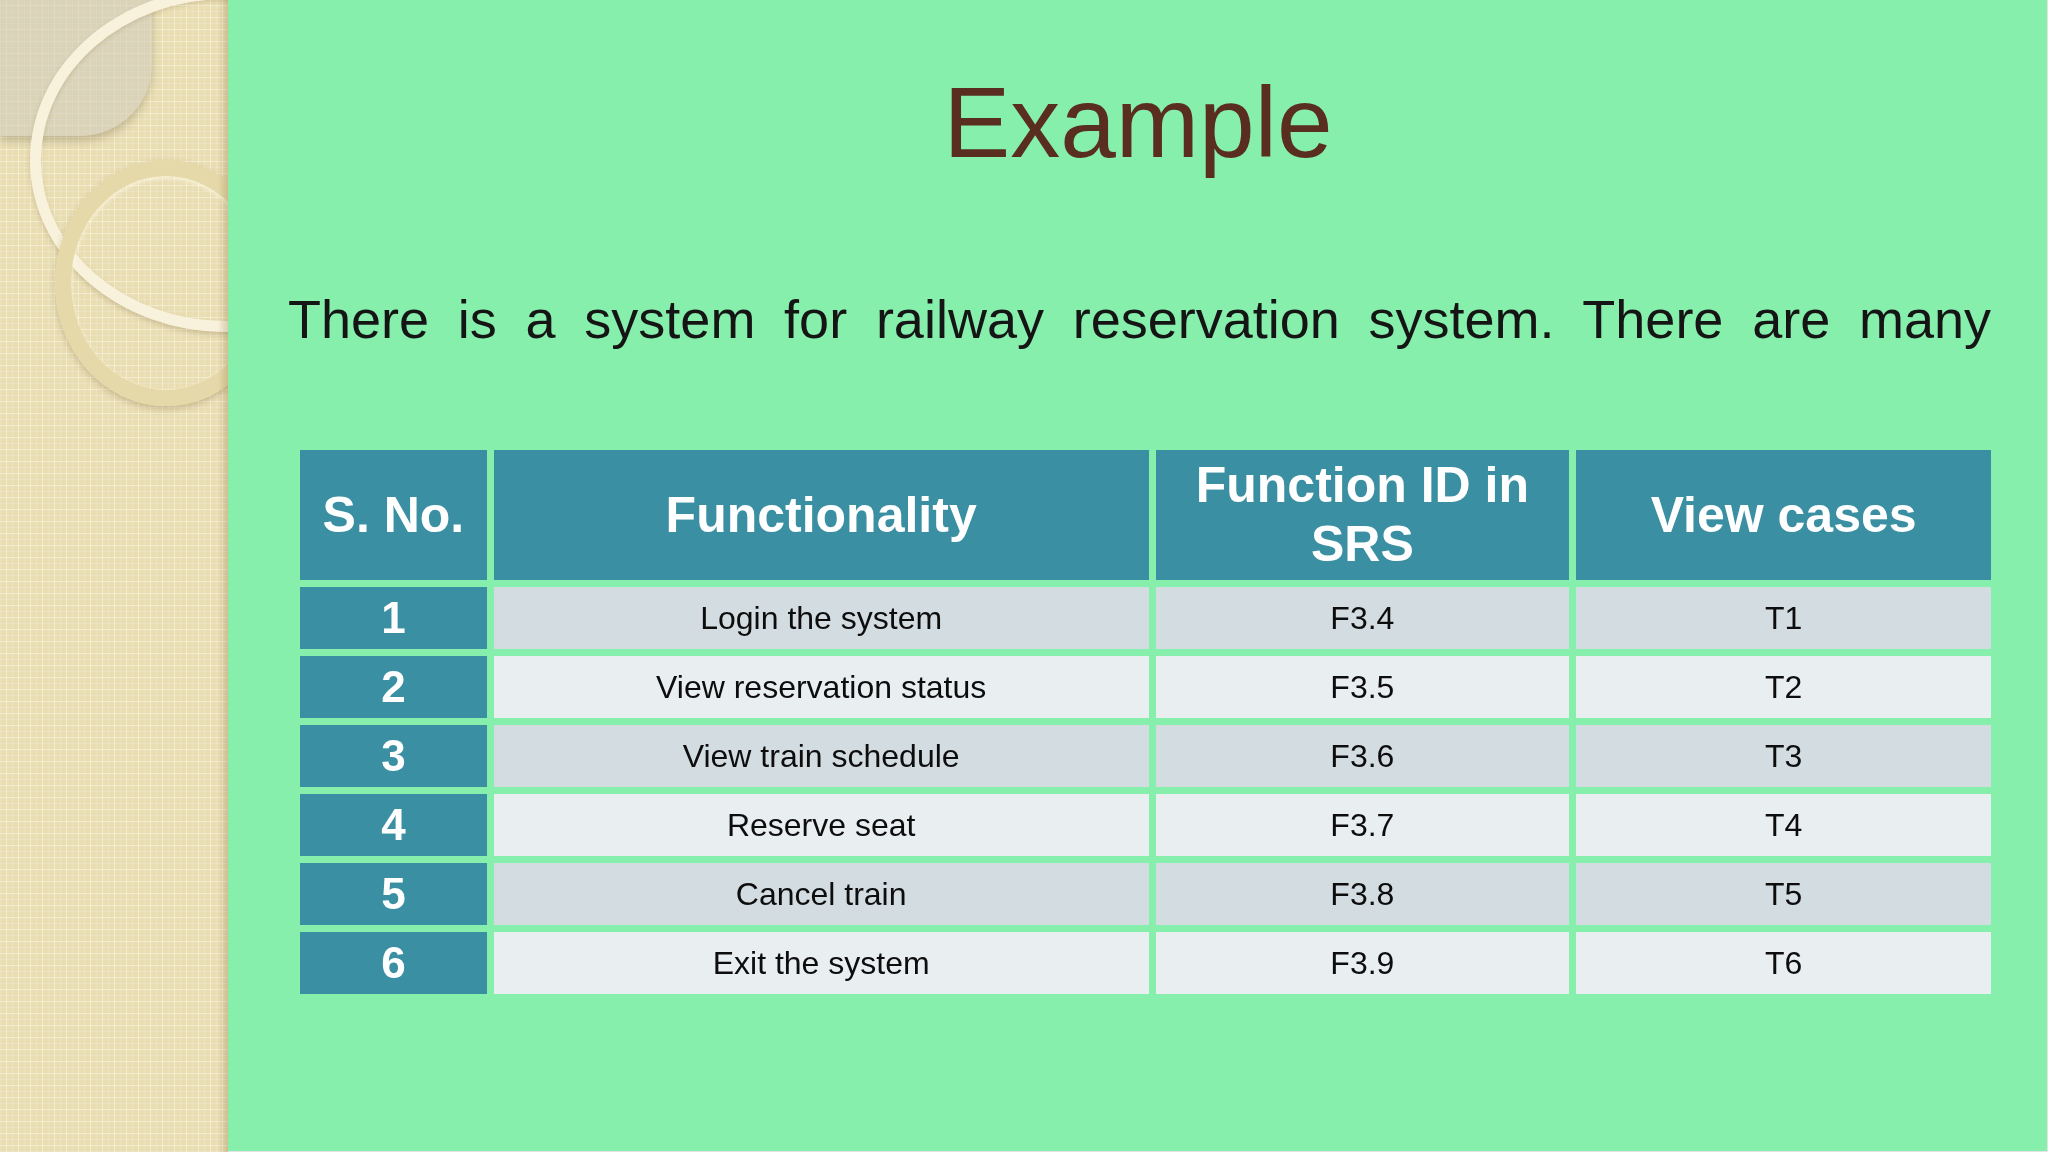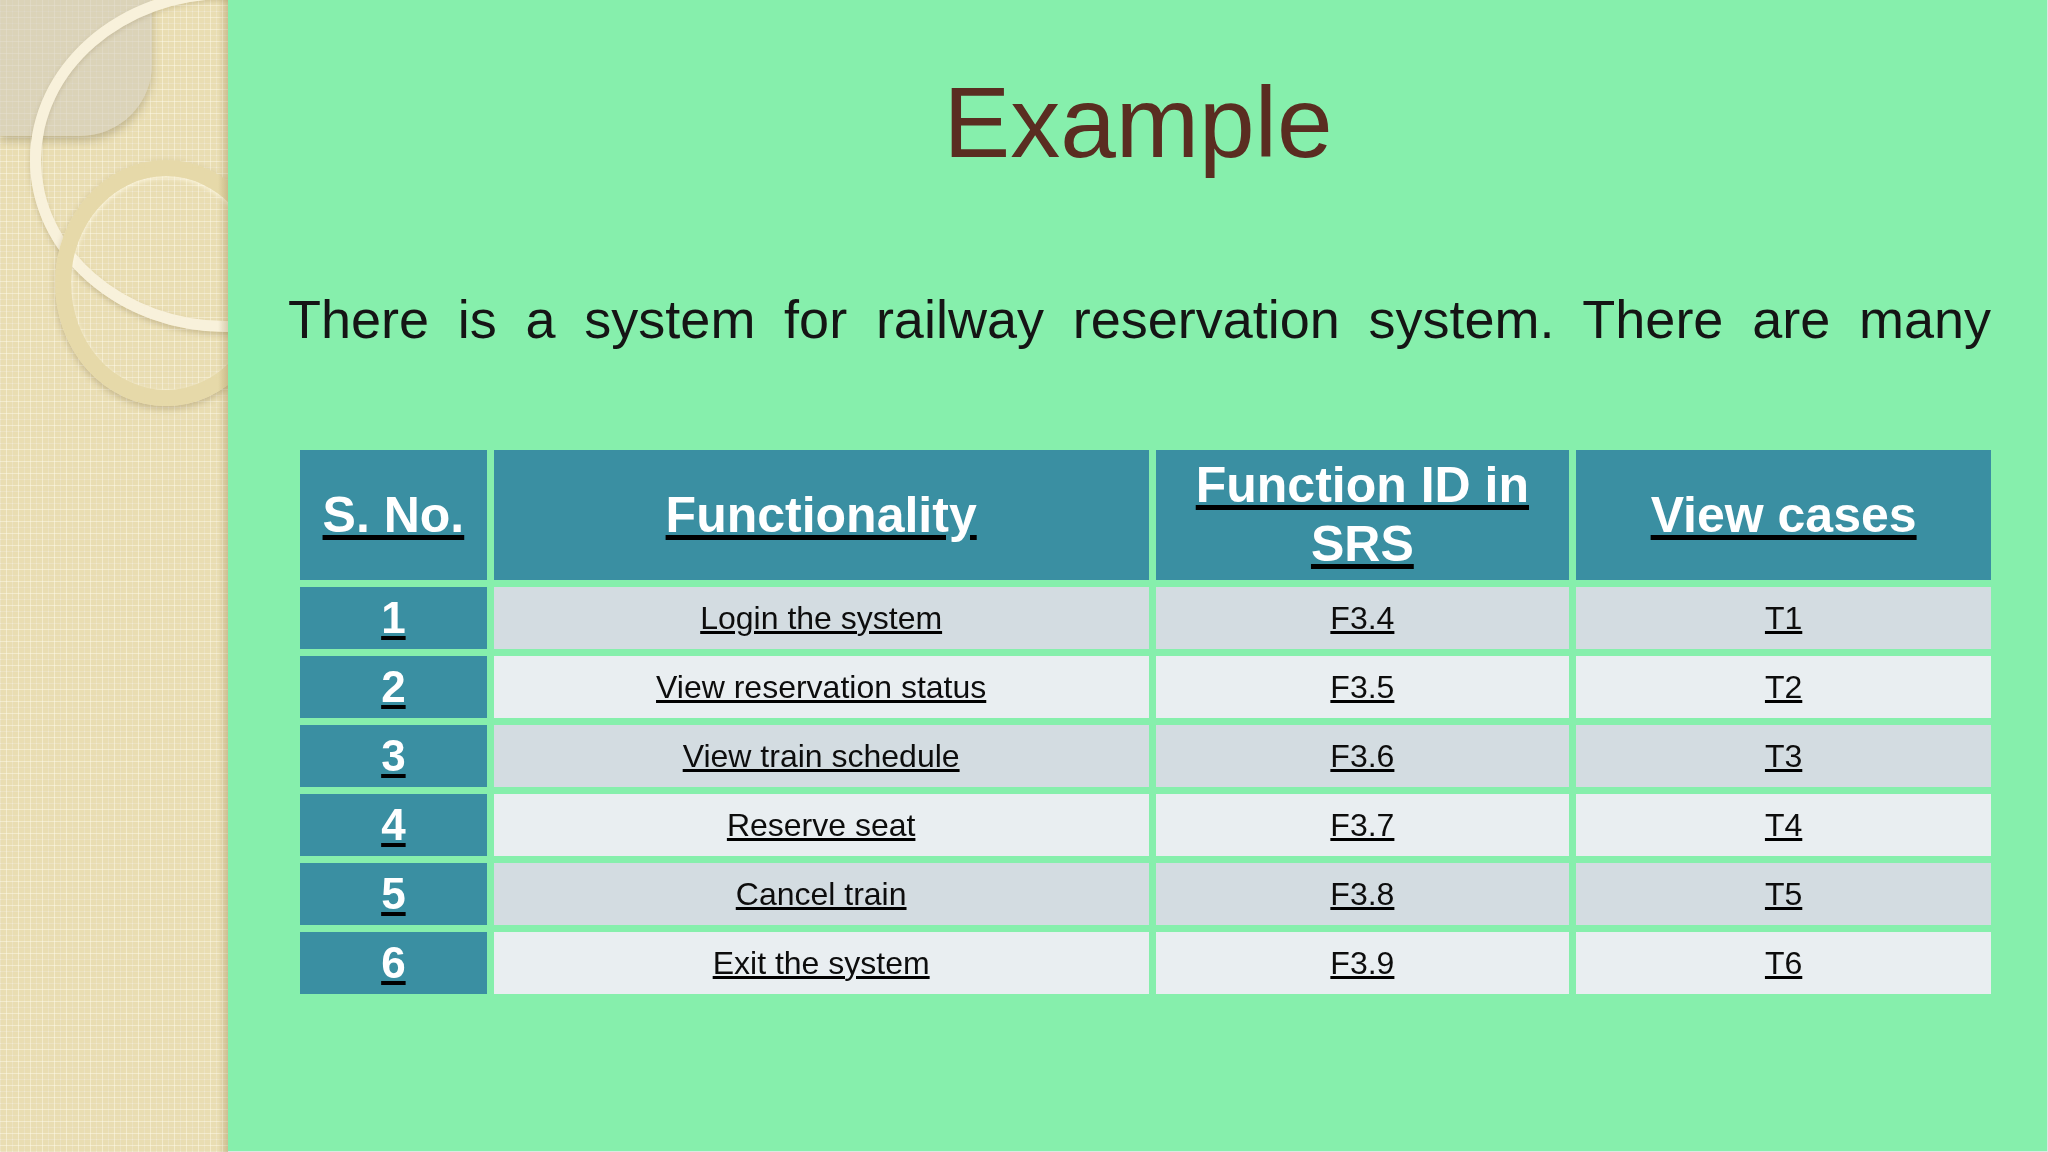--- a/index.html
+++ b/index.html
@@ -67,21 +67,21 @@
     position:absolute;left:60px;top:264px;width:1703px;
     font-size:54px;line-height:1.31;color:#151515;margin-top:20px;
   }
   .paragraph .line1{text-align:justify;text-align-last:justify;}
   .paragraph .line2{text-align:left;}
 
   
   table.func-table{
     position:absolute;left:65px;top:443px;
     border-collapse:separate;border-spacing:7px;
-    table-layout:fixed;width:1705px;text-decoration:underline;
+    table-layout:fixed;width:1705px;
   }
   .func-table col.c1{width:186px;}
   .func-table col.c2{width:652px;}
   .func-table col.c3{width:412px;}
   .func-table col.c4{width:413px;}
 
   .func-table th{
     background:#3a8fa2;color:#ffffff;
     font-weight:bold;font-size:50px;line-height:1.18;
     height:130px;text-align:center;vertical-align:middle;

